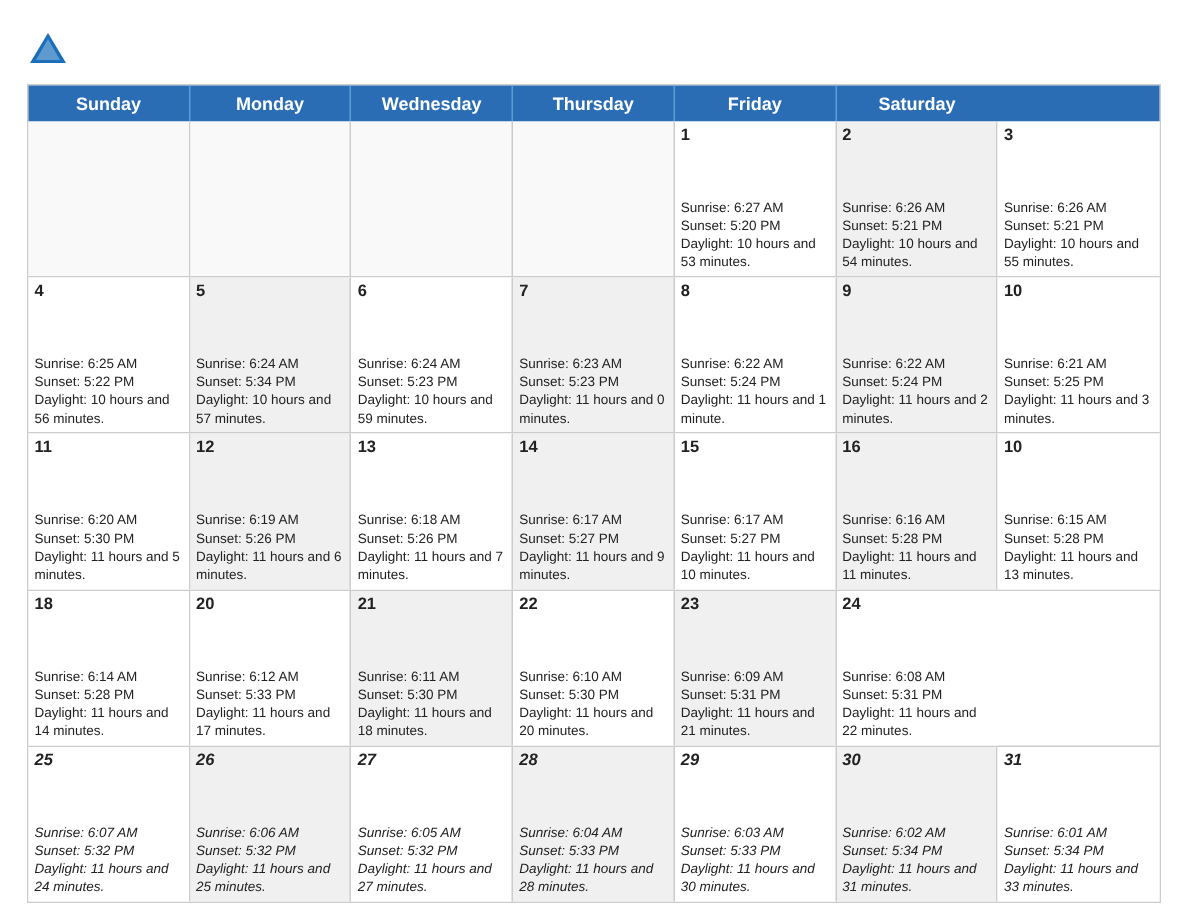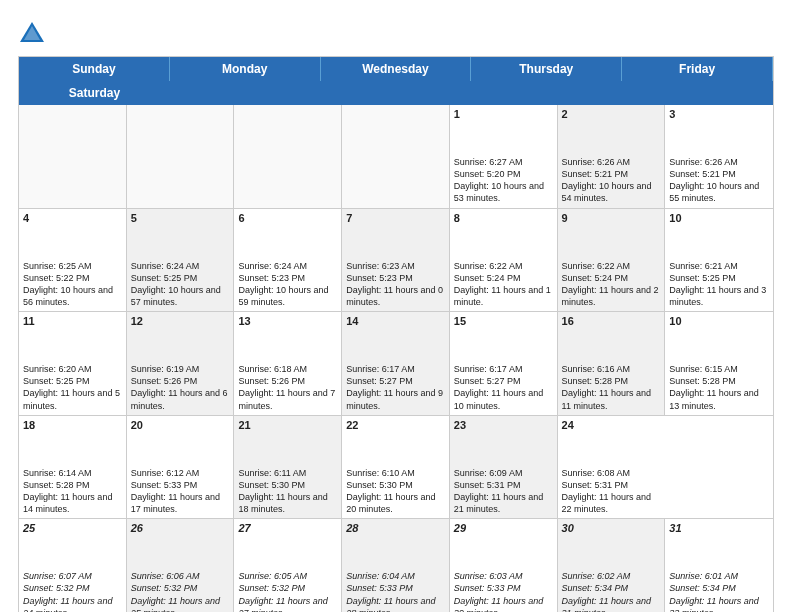--- a/index.html
+++ b/index.html
@@ -54,21 +54,21 @@
       color: #444;
     }
     .calendar {
       flex: 1;
       display: flex;
       flex-direction: column;
       border: 1px solid #ccc;
     }
     .cal-header-row {
       display: grid;
-      grid-template-columns: repeat(5, 1fr);
+      grid-template-columns: repeat(7, 1fr);
       background: #2a6db5;
     }
     .cal-header-cell {
       color: #fff;
       font-size: 12px;
       font-weight: bold;
       text-align: center;
       padding: 5px 2px;
       border-right: 1px solid #5a9fd4;
     }
@@ -172,21 +172,21 @@
           <div class="cal-cell">
             <span class="day-num">4</span>
             <div class="cell-text">Sunrise: 6:25 AM
 Sunset: 5:22 PM
 Daylight: 10 hours
 and 56 minutes.</div>
           </div>
           <div class="cal-cell shaded">
             <span class="day-num">5</span>
             <div class="cell-text">Sunrise: 6:24 AM
-Sunset: 5:25 PM
+Sunset: 5:34 PM
 Daylight: 10 hours
 and 57 minutes.</div>
           </div>
           <div class="cal-cell">
             <span class="day-num">6</span>
             <div class="cell-text">Sunrise: 6:24 AM
 Sunset: 5:23 PM
 Daylight: 10 hours
 and 59 minutes.</div>
           </div>
@@ -216,21 +216,21 @@
             <div class="cell-text">Sunrise: 6:21 AM
 Sunset: 5:25 PM
 Daylight: 11 hours
 and 3 minutes.</div>
           </div>
         </div>
         <div class="cal-row">
           <div class="cal-cell">
             <span class="day-num">11</span>
             <div class="cell-text">Sunrise: 6:20 AM
-Sunset: 5:25 PM
+Sunset: 5:30 PM
 Daylight: 11 hours
 and 5 minutes.</div>
           </div>
           <div class="cal-cell shaded">
             <span class="day-num">12</span>
             <div class="cell-text">Sunrise: 6:19 AM
 Sunset: 5:26 PM
 Daylight: 11 hours
 and 6 minutes.</div>
           </div>

